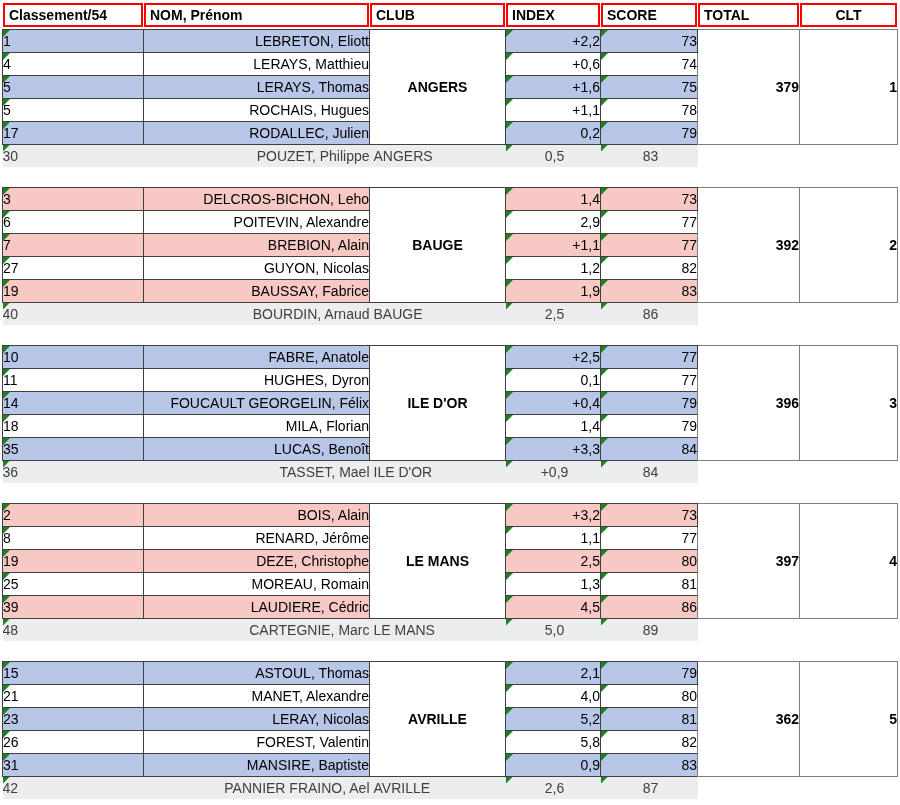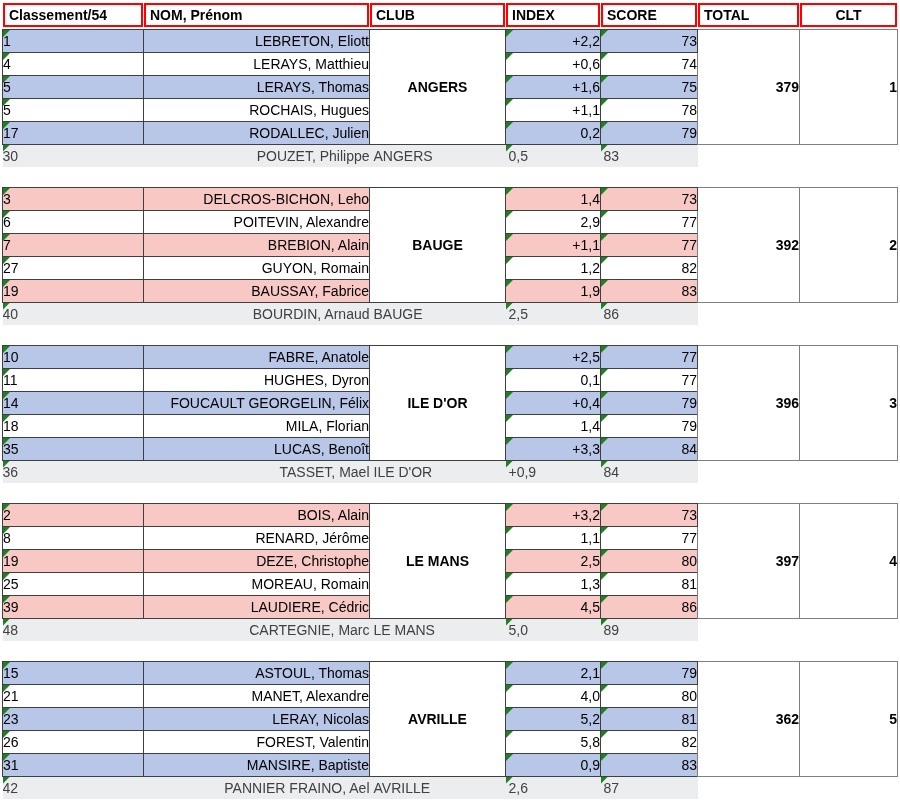--- a/index.html
+++ b/index.html
@@ -26,21 +26,21 @@
   td.b{border:1px solid #3f3f3f;}
   .blue td.shade{background:#b8c6e7;}
   .pink td.shade{background:#f8c8c4;}
   td.rank{text-align:left;padding-left:4px;}
   td.name{text-align:right;padding-left:5px;}
   td.num{text-align:right;}
   td.club{border:1px solid #3f3f3f;font-weight:700;font-size:15px;text-align:center;}
   td.total,td.clt{border:1px solid #7f7f7f;font-weight:700;font-size:17px;text-align:right;}
   tr.sub td{background:#ebedee;border:none;color:#404040;}
   tr.sub td.subclub{text-align:left;padding-left:4px;}
-  tr.sub td.subnum{text-align:left;padding-left:3px;}
+  tr.sub td.subnum{text-align:center;padding-left:3px;}
   
   .t::before{content:"";position:absolute;top:0;left:0;width:7px;height:7px;
     background:#1e8020;clip-path:polygon(0 0,100% 0,0 100%);}
 </style>
 </head>
 <body>
 
 <div class="sheet">
   <table class="hdr">
     <colgroup>
@@ -145,21 +145,21 @@
             <td class="b num t">77</td>
           </tr>
           <tr>
             <td class="b rank t shade">7</td>
             <td class="b name shade">BREBION, Alain</td>
             <td class="b num t shade">+1,1</td>
             <td class="b num t shade">77</td>
           </tr>
           <tr>
             <td class="b rank t">27</td>
-            <td class="b name">GUYON, Romain</td>
+            <td class="b name">GUYON, Nicolas</td>
             <td class="b num t">1,2</td>
             <td class="b num t">82</td>
           </tr>
           <tr>
             <td class="b rank t shade">19</td>
             <td class="b name shade">BAUSSAY, Fabrice</td>
             <td class="b num t shade">1,9</td>
             <td class="b num t shade">83</td>
           </tr>
           <tr class="sub">

